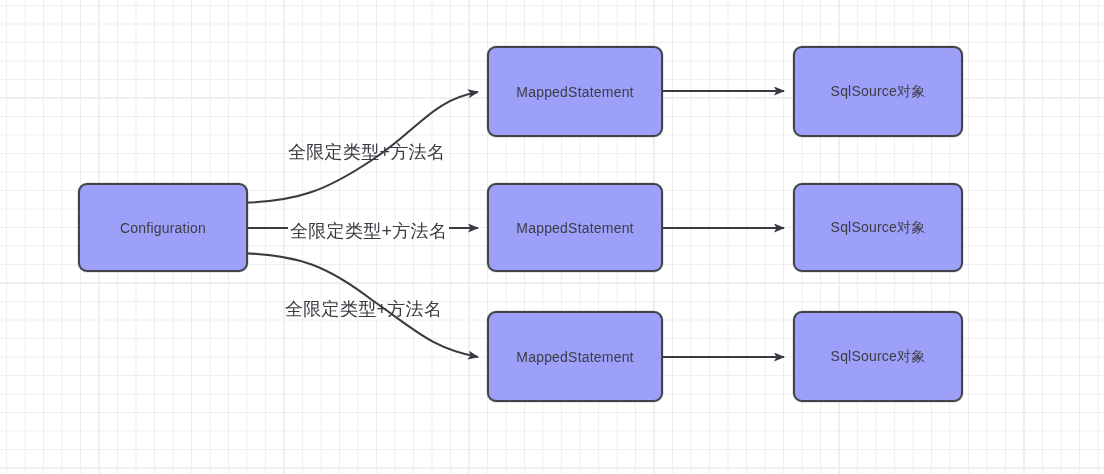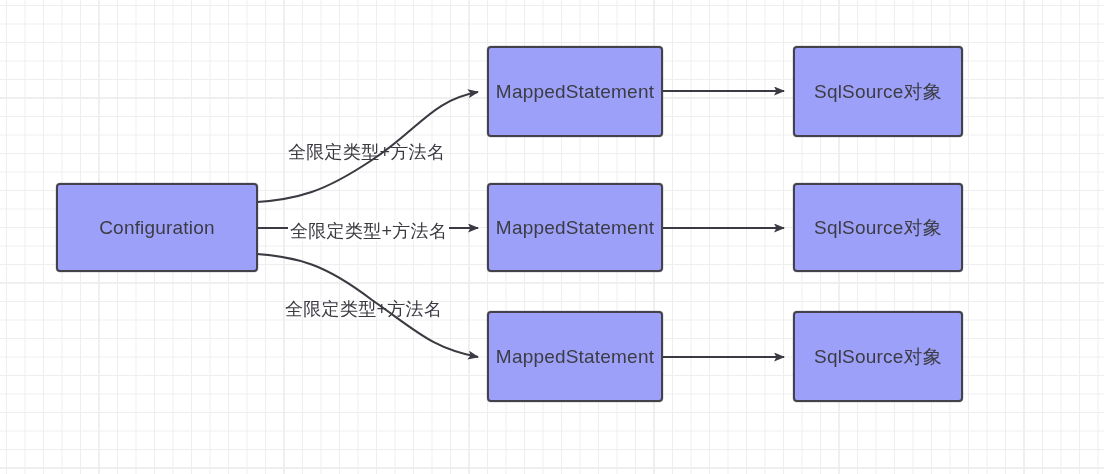--- a/index.html
+++ b/index.html
@@ -32,26 +32,26 @@
     top: 0;
     width: 1104px;
     height: 474px;
     pointer-events: none;
   }
   .node {
     position: absolute;
     box-sizing: border-box;
     background: #9da0f8;
     border: 2px solid #43424a;
-    border-radius: 4px;
+    border-radius: 9px;
     display: flex;
     align-items: center;
     justify-content: center;
     color: #3c3c44;
-    font-size: 19px;
+    font-size: 14px;
     letter-spacing: 0.2px;
     white-space: nowrap;
     box-shadow: 0 0 0 0.5px rgba(60,60,70,0.25);
   }
   .edge-label {
     position: absolute;
     font-size: 18px;
     color: #3a3a42;
     white-space: nowrap;
     line-height: 1;
@@ -79,21 +79,21 @@
     <path d="M 231 228 L 289 228" fill="none" stroke="#3a3a42" stroke-width="2.1"></path>
     <path d="M 420 228 L 478 228" fill="none" stroke="#3a3a42" stroke-width="2.1" marker-end="url(#arrowhead)"></path>
 
     <path d="M 231 253 C 300 253, 330 268, 372 300 C 418 332, 432 348, 478 357" fill="none" stroke="#3a3a42" stroke-width="2.1" marker-end="url(#arrowhead)"></path>
 
     <path d="M 663 91 L 784 91" fill="none" stroke="#3a3a42" stroke-width="2.1" marker-end="url(#arrowhead)"></path>
     <path d="M 663 228 L 784 228" fill="none" stroke="#3a3a42" stroke-width="2.1" marker-end="url(#arrowhead)"></path>
     <path d="M 663 357 L 784 357" fill="none" stroke="#3a3a42" stroke-width="2.1" marker-end="url(#arrowhead)"></path>
   </svg>
 
-  <div class="node" style="left:56px; top:183px; width:202px; height:89px;">
+  <div class="node" style="left:78px; top:183px; width:170px; height:89px;">
     <span>Configuration</span>
   </div>
 
   <div class="node" style="left:487px; top:46px; width:176px; height:91px;">
     <span>MappedStatement</span>
   </div>
 
   <div class="node" style="left:487px; top:183px; width:176px; height:89px;">
     <span>MappedStatement</span>
   </div>

